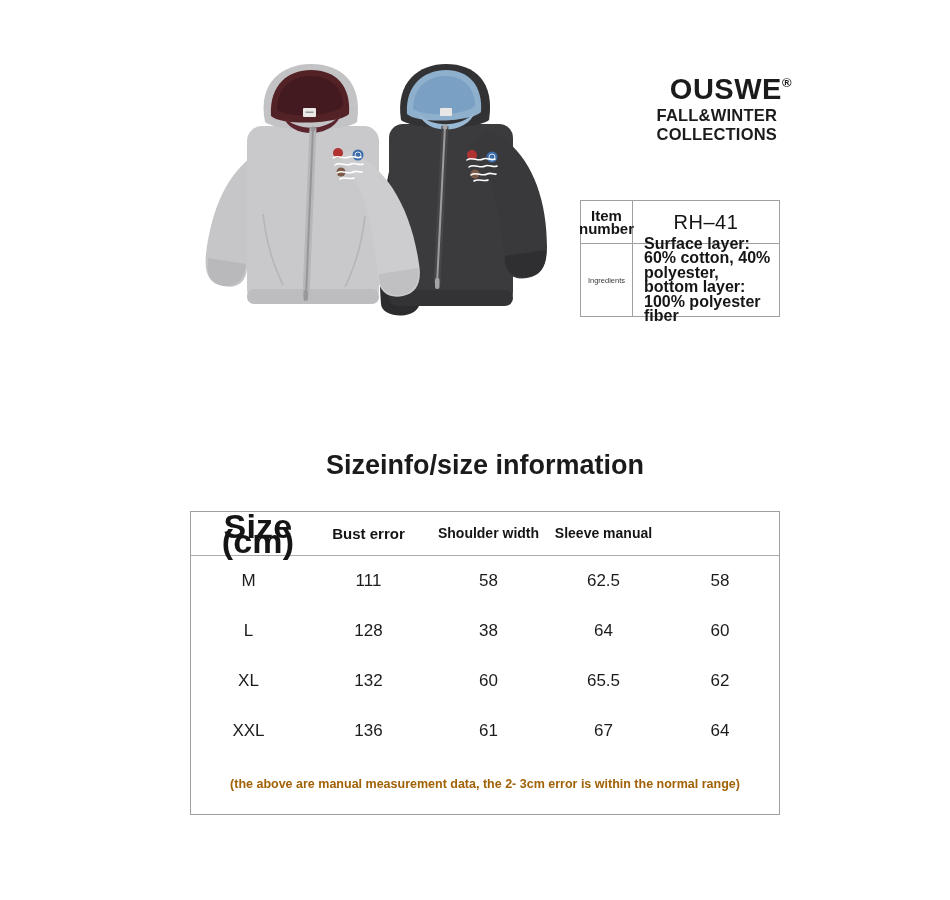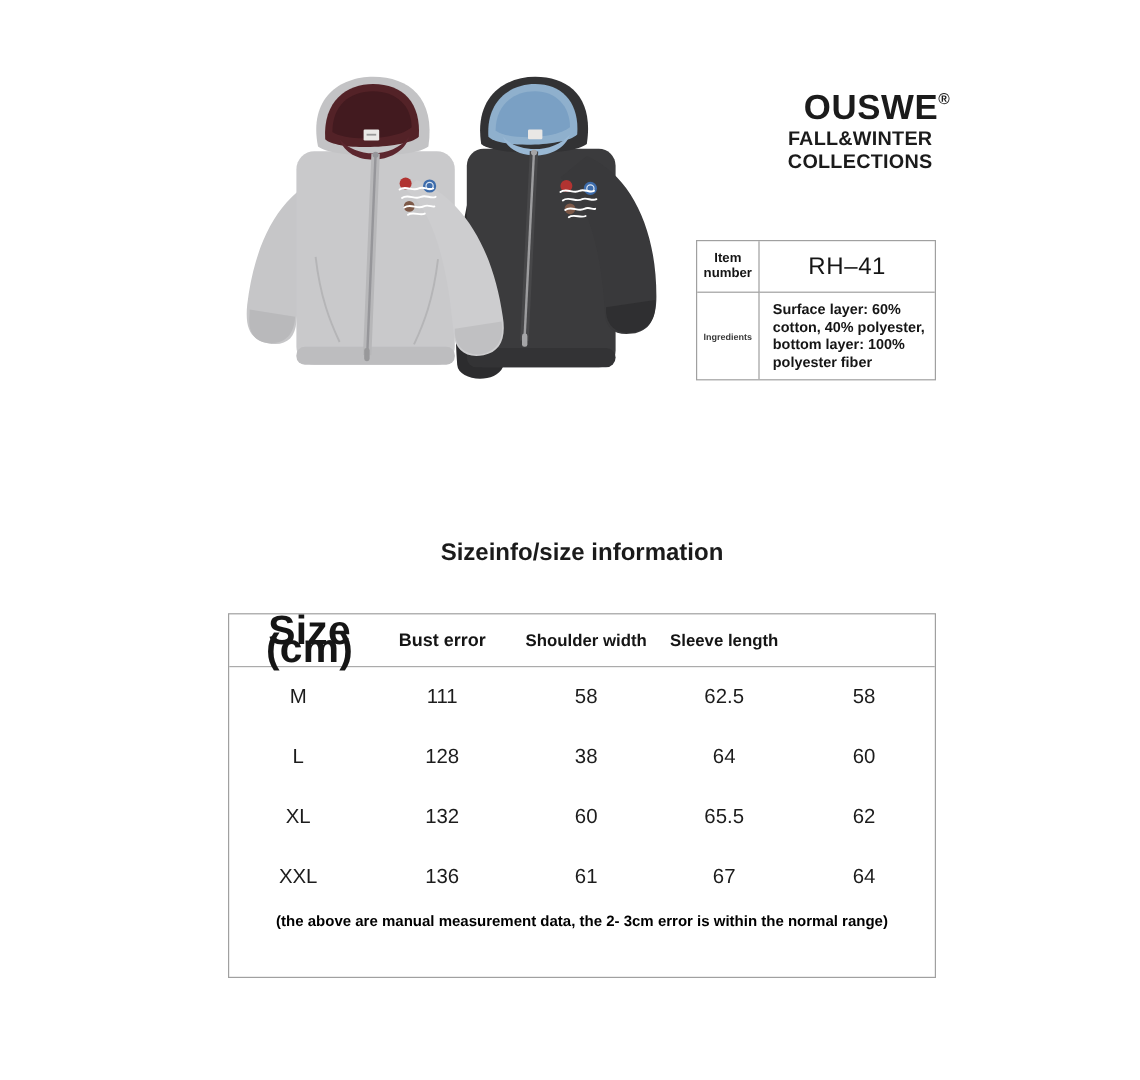--- a/index.html
+++ b/index.html
@@ -18,47 +18,47 @@
   .brand-name { font-size:29px; font-weight:bold; line-height:33px; letter-spacing:0.5px; }
   .brand-name .reg { font-size:13px; vertical-align:12px; font-weight:bold; }
   .brand-line { font-size:16.5px; font-weight:bold; line-height:18.5px; letter-spacing:0.2px; margin-right:15px; }
 
   
   .info-table {
     position:absolute; left:571px; top:200px; width:200px;
     display:grid; grid-template-columns:52px 146px;
     border:1px solid #a0a0a0;
   }
-  .info-cell { display:flex; align-items:center; justify-content:center; text-align:center;font-weight:bold; }
+  .info-cell { display:flex; align-items:center; justify-content:center; text-align:center; }
   .ic-r1 { height:43px; border-bottom:1px solid #a0a0a0; }
   .ic-r2 { height:72px; }
   .ic-label { border-right:1px solid #a0a0a0; }
-  .item-label { font-size:11px; font-weight:bold; line-height:13px; }
+  .item-label { font-size:15px; font-weight:bold; line-height:13px; }
   .item-value { font-size:20px; font-weight:normal; letter-spacing:0.5px; }
   .ing-label  { font-size:7.5px; color:#3a3a3a; }
-  .ing-value  { font-size:12px; font-weight:bold; line-height:14.5px; justify-content:flex-start; text-align:left; padding:8px 6px 8px 11px; }
+  .ing-value  { font-size:16px; font-weight:bold; line-height:14.5px; justify-content:flex-start; text-align:left; padding:8px 6px 8px 11px; }
 
   
   .section-title {
     position:absolute; left:181px; top:450px; width:590px;
-    text-align:center; font-size:20px; font-weight:bold; color:#1b1b1b;
+    text-align:center; font-size:27px; font-weight:bold; color:#1b1b1b;
   }
   .size-table {
     position:absolute; left:181px; top:511px; width:590px; height:304px;
     border:1px solid #a0a0a0; background:#fff;
   }
   .size-header, .size-row {
     display:grid; grid-template-columns:115px 125px 115px 115px 118px; align-items:center;
   }
   .size-header { height:44px; border-bottom:1px solid #ababab; }
   .hcell { text-align:center; font-weight:bold; font-size:14px; line-height:15px; }
   .hcell.big { font-size:34px; letter-spacing:0.2px;margin-left:19px; }
   .hcell.wrap { padding:0 23px; }
   .size-row { height:50px; font-size:17px; text-align:center; color:#1c1c1c; }
-  .size-note { margin-top:5px; text-align:center; font-size:12.5px; font-weight:bold; color:#000000; }
+  .size-note { margin-top:21px; text-align:center; font-size:12.5px; font-weight:bold; color:#a16207; }
 </style>
 </head>
 <body>
 
 <div class="canvas">
 
   <div class="photo">
     <svg viewBox="0 0 380 278" width="380" height="278">
 
       <g>
@@ -151,21 +151,21 @@
     <div class="info-cell ic-r2 ing-value">Surface layer: 60% cotton, 40% polyester, bottom layer: 100% polyester fiber</div>
   </div>
 
   <div class="section-title">Sizeinfo/size information</div>
 
   <div class="size-table">
     <div class="size-header">
       <div class="hcell big">Size (cm)</div>
       <div class="hcell" style="font-size:15px;">Bust error</div>
       <div class="hcell">Shoulder width</div>
-      <div class="hcell">Sleeve length</div>
+      <div class="hcell">Sleeve manual</div>
     </div>
 
     <div class="size-row">
       <div>M</div>
       <div>111</div>
       <div>58</div>
       <div>62.5</div>
       <div>58</div>
     </div>
     <div class="size-row">

